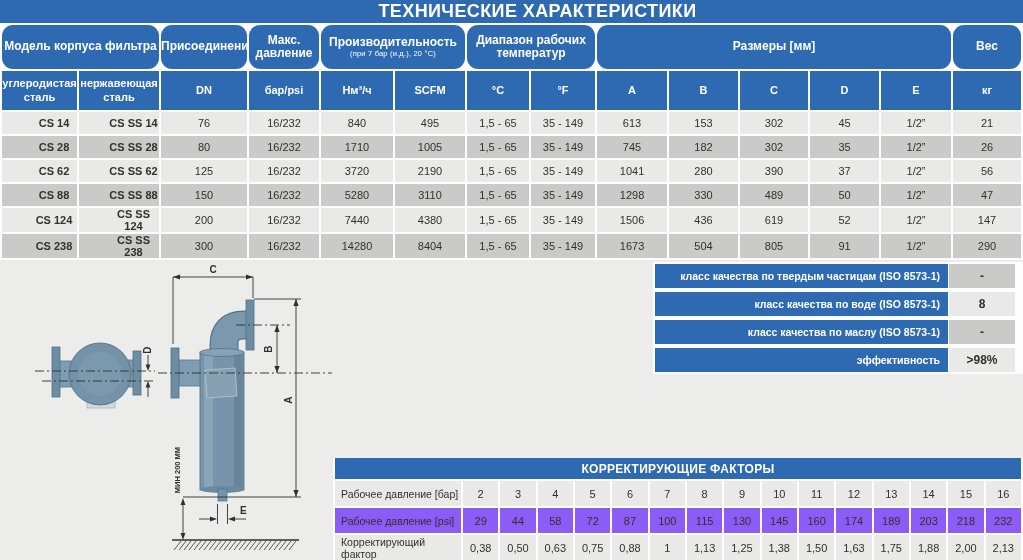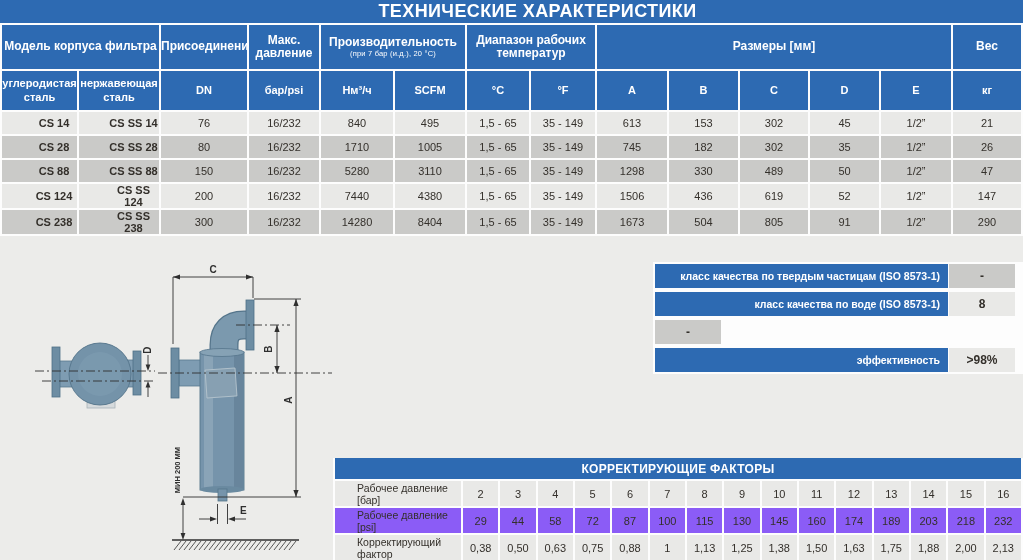--- a/index.html
+++ b/index.html
@@ -18,21 +18,21 @@
   
   table.spec{
     position:absolute;top:23px;left:0;width:1023px;
     border-collapse:separate;border-spacing:2px;table-layout:fixed;
     background:#fdfdfd;
   }
   table.spec th,table.spec td{padding:0;margin:0;overflow:hidden;}
   table.spec thead th{
     background:#2d6ab2;color:#fff;font-weight:bold;text-align:center;vertical-align:middle;
   }
-  .gh{font-size:12px;height:44px;line-height:1.12;}
+  .gh{font-size:12px;height:44px;line-height:1.12;border-radius:11px;}
   .gh .note{display:block;font-size:7.5px;font-weight:normal;margin-top:1px;letter-spacing:.2px;}
   .sh{font-size:11px;height:39px;line-height:1.2;font-weight:bold;}
   table.spec tbody td{
     height:22px;font-size:11px;text-align:center;vertical-align:middle;
     color:#34302b;background:#e9e9e7;
   }
   table.spec tbody tr.dark td{background:#cacac8;}
   table.spec tbody td.model{font-weight:bold;padding-left:29px;}
   
   .iso{position:absolute;left:653px;top:262px;width:370px;background:#fdfdfd;padding:2px 2px 0 2px;box-sizing:border-box;}
@@ -49,21 +49,21 @@
   .iso-row.dark .iso-value{background:#cacac8;}
   
   .corr{position:absolute;left:333px;top:458px;width:690px;background:#fdfdfd;padding:0 2px 2px 2px;box-sizing:border-box;}
   .corr-title{
     height:21px;background:#2d6ab2;color:#fff;font-weight:bold;font-size:12px;
     display:flex;align-items:center;justify-content:center;letter-spacing:.3px;
   }
   .corr-row{display:flex;gap:2px;height:25px;margin-top:2px;}
   .corr-label{
     width:126px;flex:0 0 126px;font-size:10.5px;color:#34302b;
-    display:flex;align-items:center;padding-left:22px;box-sizing:border-box;
+    display:flex;align-items:center;padding-left:6px;box-sizing:border-box;
   }
   .corr-cell{flex:1;display:flex;align-items:center;justify-content:center;font-size:11px;color:#34302b;}
   .corr-row.light>div{background:#e9e9e7;}
   .corr-row.dark>div{background:#8b5cf6;}
   
   svg.drawing{position:absolute;left:0;top:258px;}
   .dim{stroke:#2f2f2f;stroke-width:0.9;fill:none;}
   .cl{stroke:#2f2f2f;stroke-width:0.9;fill:none;stroke-dasharray:9 3 2 3;}
   .arr{fill:#2f2f2f;stroke:none;}
   .dimtxt{font-family:"Liberation Sans",sans-serif;font-size:10px;font-weight:bold;fill:#2f2f2f;}
@@ -147,20 +147,36 @@
         <td>1005</td>
         <td>1,5 - 65</td>
         <td>35 - 149</td>
         <td>745</td>
         <td>182</td>
         <td>302</td>
         <td>35</td>
         <td>1/2”</td>
         <td>26</td>
       </tr>
+      <tr class="light">
+        <td class="model">CS 62</td>
+        <td class="model">CS SS 62</td>
+        <td>125</td>
+        <td>16/232</td>
+        <td>3720</td>
+        <td>2190</td>
+        <td>1,5 - 65</td>
+        <td>35 - 149</td>
+        <td>1041</td>
+        <td>280</td>
+        <td>390</td>
+        <td>37</td>
+        <td>1/2”</td>
+        <td>56</td>
+      </tr>
       <tr class="dark">
         <td class="model">CS 88</td>
         <td class="model">CS SS 88</td>
         <td>150</td>
         <td>16/232</td>
         <td>5280</td>
         <td>3110</td>
         <td>1,5 - 65</td>
         <td>35 - 149</td>
         <td>1298</td>
@@ -208,20 +224,21 @@
 <div class="iso" id="iso-block">
     <div class="iso-row dark">
       <div class="iso-label">класс качества по твердым частицам (ISO 8573-1)</div>
       <div class="iso-value">-</div>
     </div>
     <div class="iso-row">
       <div class="iso-label">класс качества по воде (ISO 8573-1)</div>
       <div class="iso-value">8</div>
     </div>
     <div class="iso-row dark">
+      <div class="iso-label">класс качества по маслу (ISO 8573-1)</div>
       <div class="iso-value">-</div>
     </div>
     <div class="iso-row">
       <div class="iso-label">эффективность</div>
       <div class="iso-value">&gt;98%</div>
     </div>
   </div>
 
 <svg class="drawing" width="340" height="302" viewBox="0 258 340 302">
 

